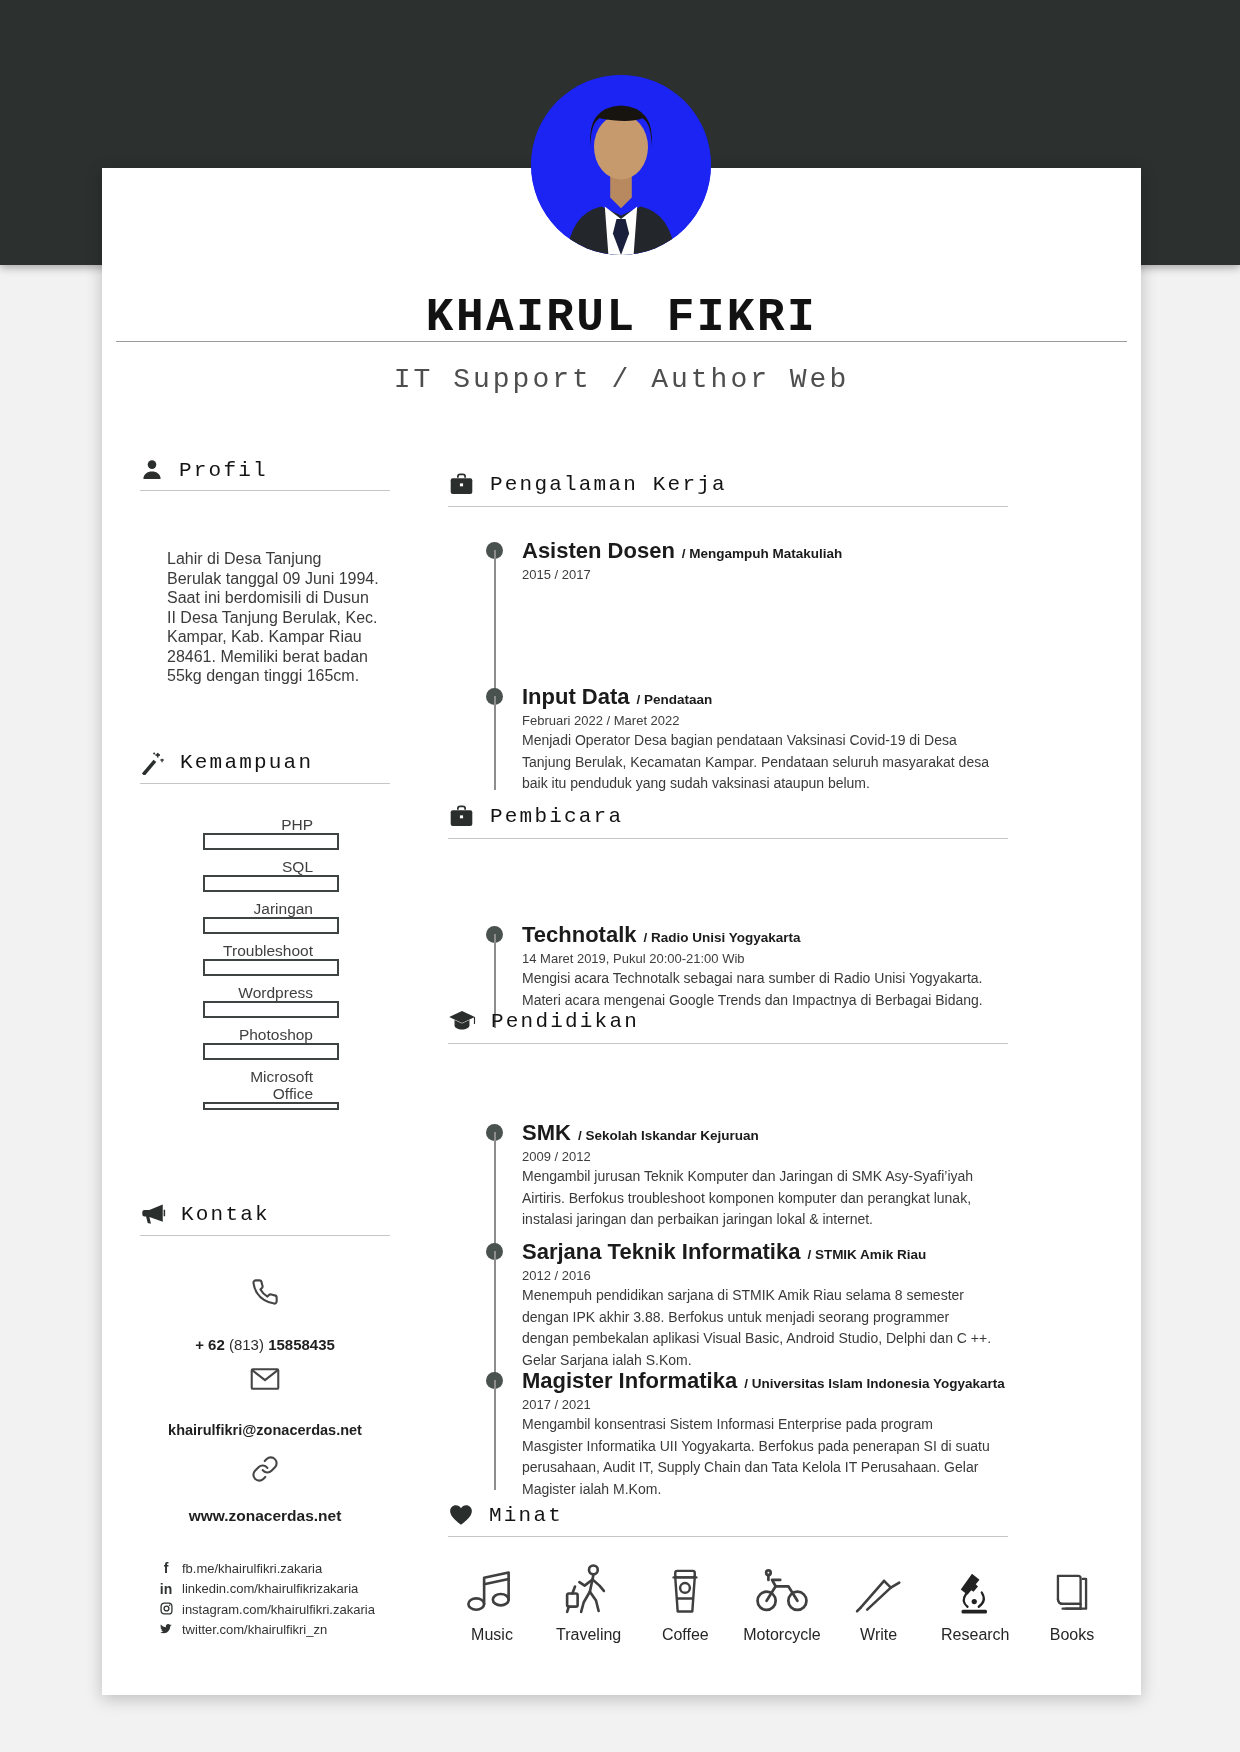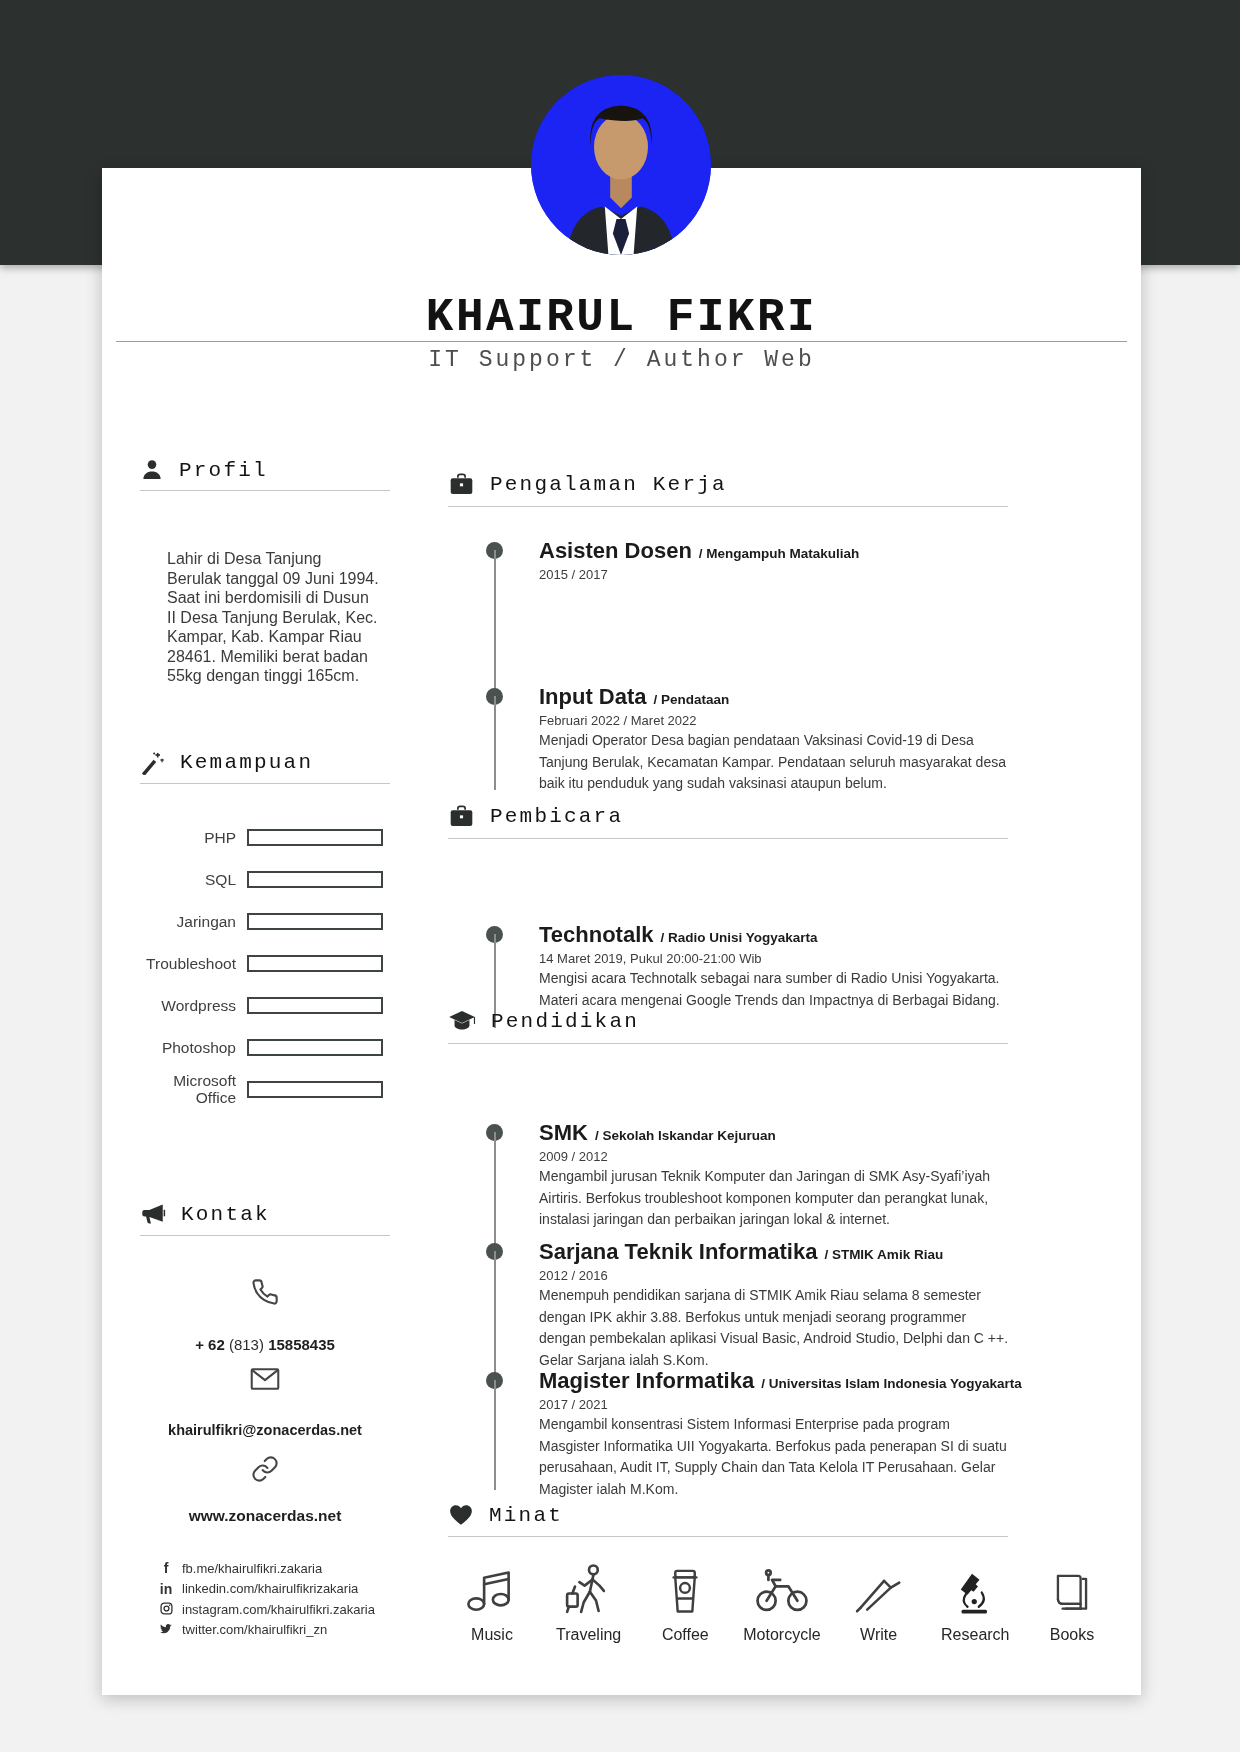--- a/index.html
+++ b/index.html
@@ -11,35 +11,35 @@
         box-shadow:0 4px 16px rgba(0,0,0,.22);}
   .avatar{position:absolute;left:531px;top:75px;width:180px;height:180px;border-radius:50%;
           overflow:hidden;background:#1b24f2;}
   .avatar svg{display:block;width:100%;height:100%;}
 
   
   .name{position:absolute;left:0;top:124px;width:100%;text-align:center;
         font-family:"Liberation Mono",monospace;font-weight:700;font-size:46px;
         letter-spacing:2.5px;color:#121212;white-space:nowrap;}
   .name-rule{position:absolute;left:14px;right:14px;top:173px;border-bottom:1px solid #9c9c9c;}
-  .job-title{position:absolute;left:0;top:179px;width:100%;text-align:center;
-        font-family:"Liberation Mono",monospace;font-size:23px;letter-spacing:3px;color:#4e4e4e;}
+  .job-title{position:absolute;left:0;top:196px;width:100%;text-align:center;
+        font-family:"Liberation Mono",monospace;font-size:28px;letter-spacing:3px;color:#4e4e4e;}
 
   
   .sec{position:absolute;}
   .sec-head{display:flex;align-items:center;gap:15px;border-bottom:1px solid #c6c6c6;padding-bottom:8px;}
   .sec-head .ico{flex:0 0 auto;display:flex;align-items:center;}
   .sec-head .ht{font-family:"Liberation Mono",monospace;font-size:21px;letter-spacing:2.2px;color:#141414;white-space:nowrap;}
 
   
   .lcol{left:38px;width:250px;}
   .profil-text{position:absolute;left:65px;top:365px;width:212px;font-size:16px;line-height:19.5px;color:#3b3b3b;}
 
   .skills{position:absolute;left:38px;top:648px;width:250px;}
-  .skill-row{display:flex;align-items:center;height:42px;}
+  .skill-row{display:flex;align-items:center;height:42px;flex-direction:column;}
   .skill-label{width:96px;text-align:right;font-size:15.5px;line-height:17px;color:#3f3f3f;}
   .skill-bar{margin-left:11px;width:132px;height:13px;border:2px solid #3d4441;background:#fff;}
   .skill-fill{height:100%;background:#49514e;}
 
   .contact{position:absolute;left:38px;top:1100px;width:250px;text-align:center;}
   .c-ico{margin-top:0;}
   .c-val{font-weight:700;color:#1f1f1f;}
   .phone-line{margin-top:26px;font-size:15px;}
   .phone-line .thin{font-weight:400;color:#2e2e2e;}
   .env{margin-top:14px;}
@@ -48,21 +48,21 @@
   .web-line{margin-top:20px;font-size:15.5px;}
   .socials{margin-top:33px;text-align:left;padding-left:18px;}
   .social-row{display:flex;align-items:center;gap:8px;height:20.5px;font-size:13px;color:#333;}
   .social-glyph{width:16px;text-align:center;font-weight:700;color:#2f3332;font-size:14px;line-height:14px;}
 
   
   .rcol{left:346px;width:560px;}
   .entry{position:absolute;left:384px;width:524px;}
   .dot{position:absolute;left:0;top:4px;width:17px;height:17px;border-radius:50%;background:#4a5250;}
   .rail{position:absolute;left:7.5px;top:12px;width:2px;background:#8d8d8d;}
-  .econtent{margin-left:53px;}
+  .econtent{margin-left:36px;}
   .etitle-row{display:flex;align-items:baseline;}
   .etitle{font-size:22px;font-weight:700;color:#1b1b1b;white-space:nowrap;}
   .esub{font-size:13.5px;font-weight:700;color:#1b1b1b;margin-left:7px;white-space:nowrap;}
   .edate{margin-top:3px;font-size:13px;color:#3d3d3d;}
   .edesc{margin-top:2px;width:470px;font-size:14px;line-height:21.5px;color:#3a3a3a;}
 
   .interests{position:absolute;left:350px;top:1390px;width:660px;display:flex;justify-content:space-between;}
   .interest{width:80px;text-align:center;}
   .interest .iwrap{height:60px;display:flex;align-items:flex-end;justify-content:center;}
   .interest .ilabel{margin-top:8px;font-size:16px;color:#262626;}

